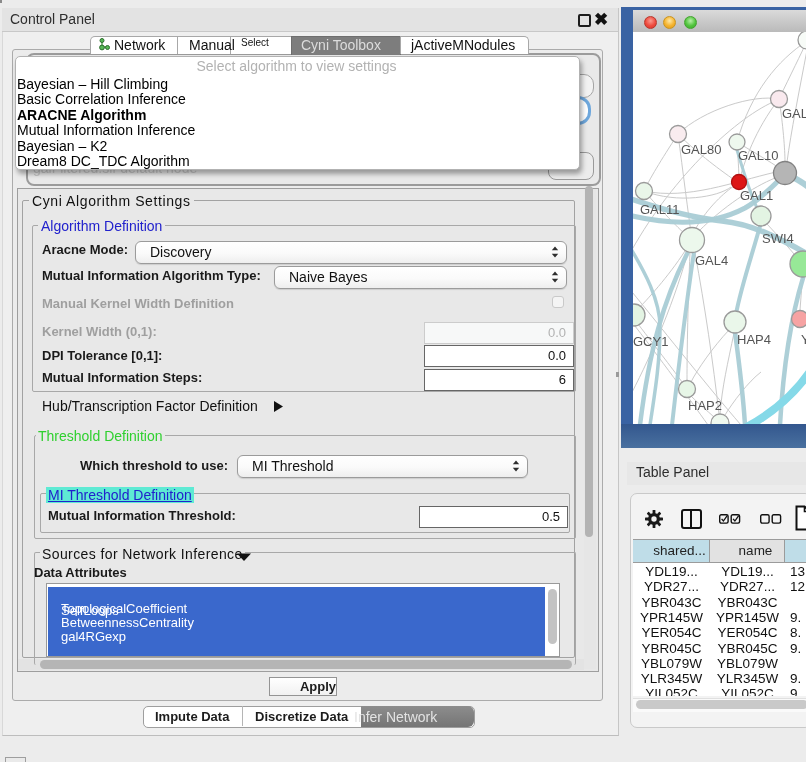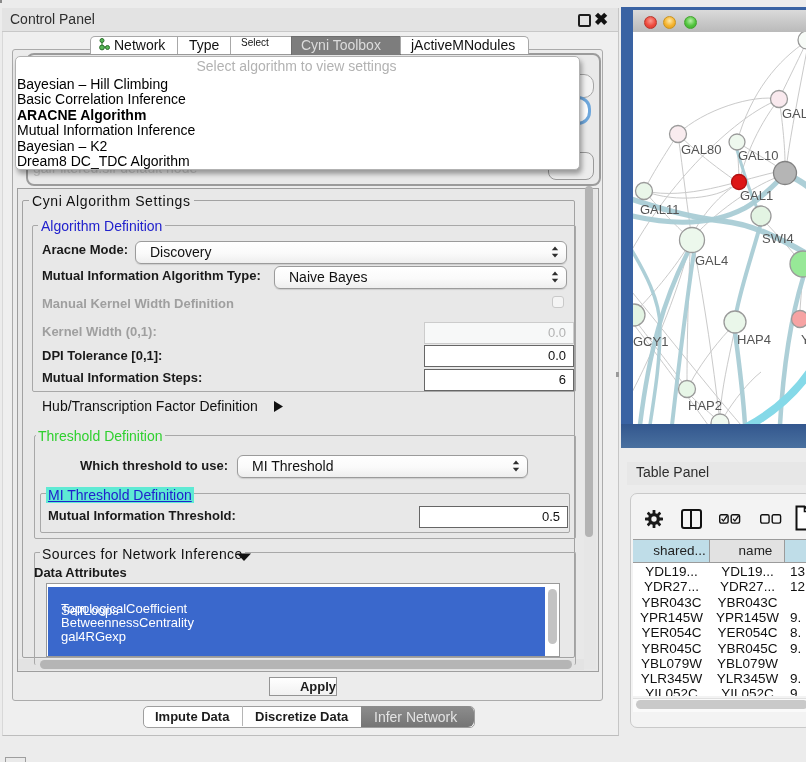--- a/index.html
+++ b/index.html
@@ -40,21 +40,21 @@
 <div class="abs" style="left:291px;top:36px;width:108px;height:18px;background:#7d7d7d;border:1px solid #6e6e6e;border-bottom:none;"></div>
 <div class="abs" style="left:400px;top:36px;width:127px;height:17px;background:#fff;border:1px solid #a8a8a8;border-bottom:none;border-radius:0 5px 0 0;"></div>
 <svg class="abs" style="left:98px;top:38px;" width="13" height="13" viewBox="0 0 13 13">
  <line x1="4" y1="3" x2="4" y2="9" stroke="#3c8a3c" stroke-width="1.2"></line>
  <line x1="4" y1="9" x2="9" y2="9" stroke="#3c8a3c" stroke-width="1.2"></line>
  <circle cx="4" cy="2.5" r="2" fill="#57b957" stroke="#2c6e2c" stroke-width="1"></circle>
  <circle cx="4" cy="9.5" r="2.4" fill="#57b957" stroke="#2c6e2c" stroke-width="1"></circle>
  <circle cx="9.5" cy="9.5" r="2" fill="#57b957" stroke="#2c6e2c" stroke-width="1"></circle>
 </svg>
 <div class="abs" style="left:114px;top:37px;font-size:14px;color:#111;">Network</div>
-<div class="abs" style="left:189px;top:37px;font-size:14px;color:#111;">Type</div>
+<div class="abs" style="left:189px;top:37px;font-size:14px;color:#111;">Manual</div>
 <div class="abs" style="left:241px;top:37px;font-size:10px;color:#111;">Select</div>
 <div class="abs" style="left:301px;top:37px;font-size:14px;color:#dcdcdc;">Cyni Toolbox</div>
 <div class="abs" style="left:411px;top:37px;font-size:14px;color:#111;">jActiveMNodules</div>
 </div>
 
 <div class="abs" style="left:17px;top:188px;width:580px;height:482px;border:1px solid #9e9e9e;background:#e8e8e8;"></div>
 
 <div class="abs" style="left:584px;top:189px;width:12px;height:480px;background:#e6e6e6;"></div>
 <div class="abs" style="left:585px;top:186px;width:8px;height:351px;background:#b3b3b3;border-radius:4px;"></div>
 
@@ -128,21 +128,21 @@
   <div style="position:absolute;right:2px;top:5px;width:9px;height:55px;background:#c3c3c3;border-radius:5px;"></div>
 </div>
 
 <div class="abs" style="left:269px;top:677px;width:66px;height:17px;background:linear-gradient(#ffffff,#f1f1f1);border:1px solid #949494;border-radius:0;text-align:right;font-size:13px;font-weight:bold;color:#1c1c1c;line-height:17px;">Apply</div>
 
 <div class="abs" style="left:143px;top:706px;width:330px;height:20px;background:#fff;border:1px solid #9e9e9e;border-radius:5px;"></div>
 <div class="abs" style="left:242px;top:706px;width:1px;height:20px;background:#b5b5b5;"></div>
 <div class="abs" style="left:361px;top:706px;width:113px;height:21px;background:linear-gradient(#8d8d8d,#757575);border-radius:0 6px 6px 0;"></div>
 <div class="abs" style="left:155px;top:709px;font-size:13px;font-weight:bold;color:#1c1c1c;">Impute Data</div>
 <div class="abs" style="left:255px;top:709px;font-size:13px;font-weight:bold;color:#1c1c1c;">Discretize Data</div>
-<div class="abs" style="left:374px;top:709px;font-size:14px;color:#e3e3e3;">Infer Network</div>
+<div class="abs" style="left:354px;top:709px;font-size:14px;color:#e3e3e3;">Infer Network</div>
 
 <div class="abs" style="left:33px;top:160px;font-size:14px;color:#c6c6c6;">galFiltered.sif default node</div>
 
 <div class="abs" style="left:15px;top:56px;width:563px;height:112px;background:#fff;border:1px solid #b2b2b2;border-radius:5px;box-shadow:2px 4px 5px rgba(0,0,0,.35);"></div>
 <div class="abs" style="left:15px;top:58px;width:563px;text-align:center;font-size:14px;color:#b2b2b2;">Select algorithm to view settings</div>
 <div class="abs" style="left:17px;top:76px;font-size:14px;color:#000;">Bayesian – Hill Climbing</div>
 <div class="abs" style="left:17px;top:91px;font-size:14px;color:#000;">Basic Correlation Inference</div>
 <div class="abs" style="left:17px;top:107px;font-size:14px;font-weight:bold;color:#000;">ARACNE Algorithm</div>
 <div class="abs" style="left:17px;top:122px;font-size:14px;color:#000;">Mutual Information Inference</div>
 <div class="abs" style="left:17px;top:138px;font-size:14px;color:#000;">Bayesian – K2</div>

